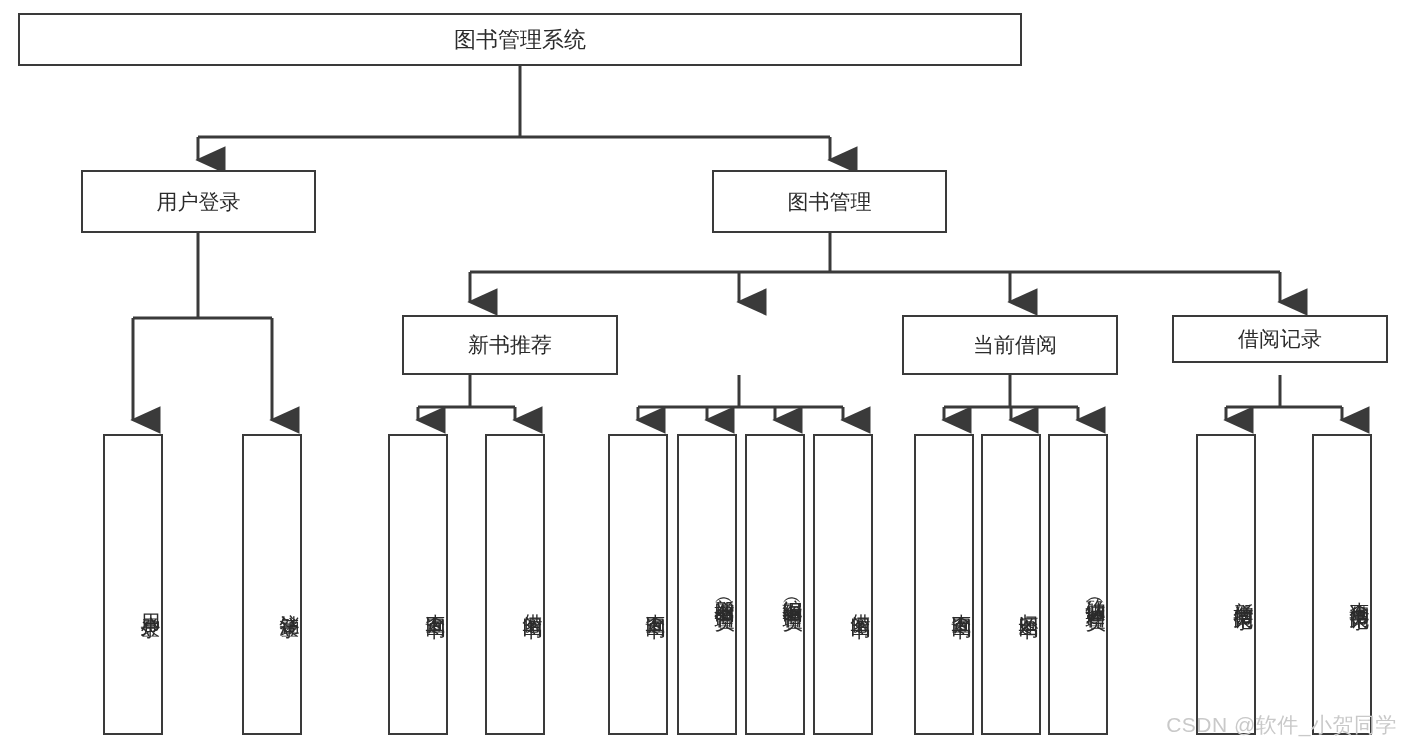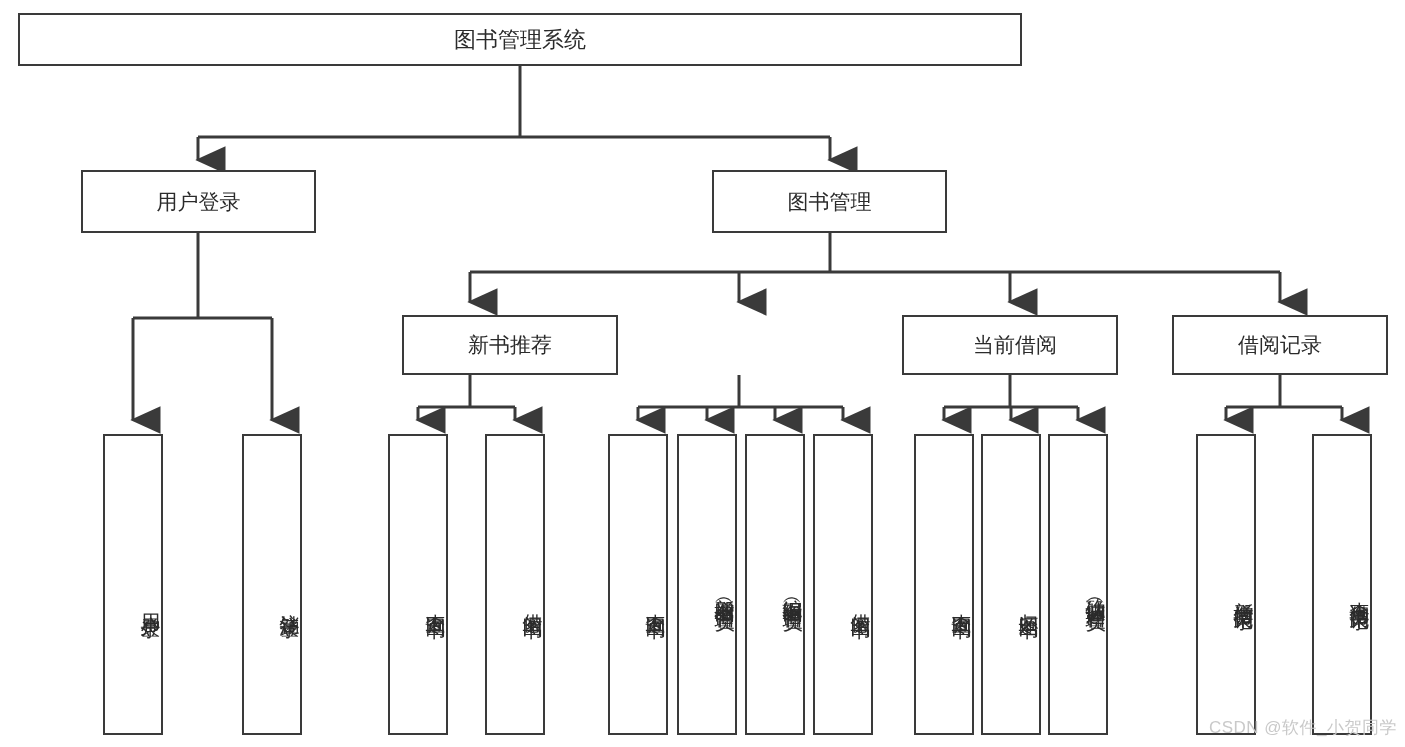--- a/index.html
+++ b/index.html
@@ -10,21 +10,21 @@
   .node{position:absolute;box-sizing:border-box;background:#ffffff;
         border:2.5px solid #3a3a3a;display:flex;align-items:center;
         justify-content:center;color:#2b2b2b;text-align:center;}
   .node.h{font-size:21px;}
   .node.root{font-size:22px;}
   .node.leaf{font-size:20px;writing-mode:vertical-rl;text-orientation:upright;
              align-items:flex-start;justify-content:center;padding-top:34px;
              letter-spacing:2px;line-height:1.05;}
   .node.leaf.tall{padding-top:14px;}
   .label{white-space:pre;}
-  #watermark{position:absolute;right:8px;bottom:8px;font-size:17px;
+  #watermark{position:absolute;right:8px;bottom:8px;font-size:21px;
              color:#c9c9c9;letter-spacing:.5px;white-space:pre;}
 </style>
 </head>
 <body>
 
 <div id="canvas">
 
   <svg id="wires" viewBox="0 0 1405 747">
     <defs>
       <marker id="ah" viewBox="0 0 12 12" refX="6" refY="10" markerWidth="11" markerHeight="11" orient="auto">
@@ -85,21 +85,21 @@
   <div class="node h" style="left:712px;top:170px;width:235px;height:63px;">
     <span class="label">图书管理</span>
   </div>
 
   <div class="node h" style="left:362px;top:315px;width:216px;height:60px;margin-left:40px;">
     <span class="label">新书推荐</span>
   </div>
   <div class="node h" style="left:902px;top:315px;width:216px;height:60px;padding-left:10px;">
     <span class="label">当前借阅</span>
   </div>
-  <div class="node h" style="left:1172px;top:315px;width:216px;height:60px;font-family:Liberation Serif, serif;">
+  <div class="node h" style="left:1172px;top:315px;width:216px;height:48px;font-family:Liberation Serif, serif;">
     <span class="label">借阅记录</span>
   </div>
 
   <div class="node leaf" style="left:103px;top:434px;width:60px;height:301px;">
     <span class="label">用户登录</span>
   </div>
   <div class="node leaf" style="left:242px;top:434px;width:60px;height:301px;">
     <span class="label">注销登录</span>
   </div>
   <div class="node leaf" style="left:388px;top:434px;width:60px;height:301px;">

